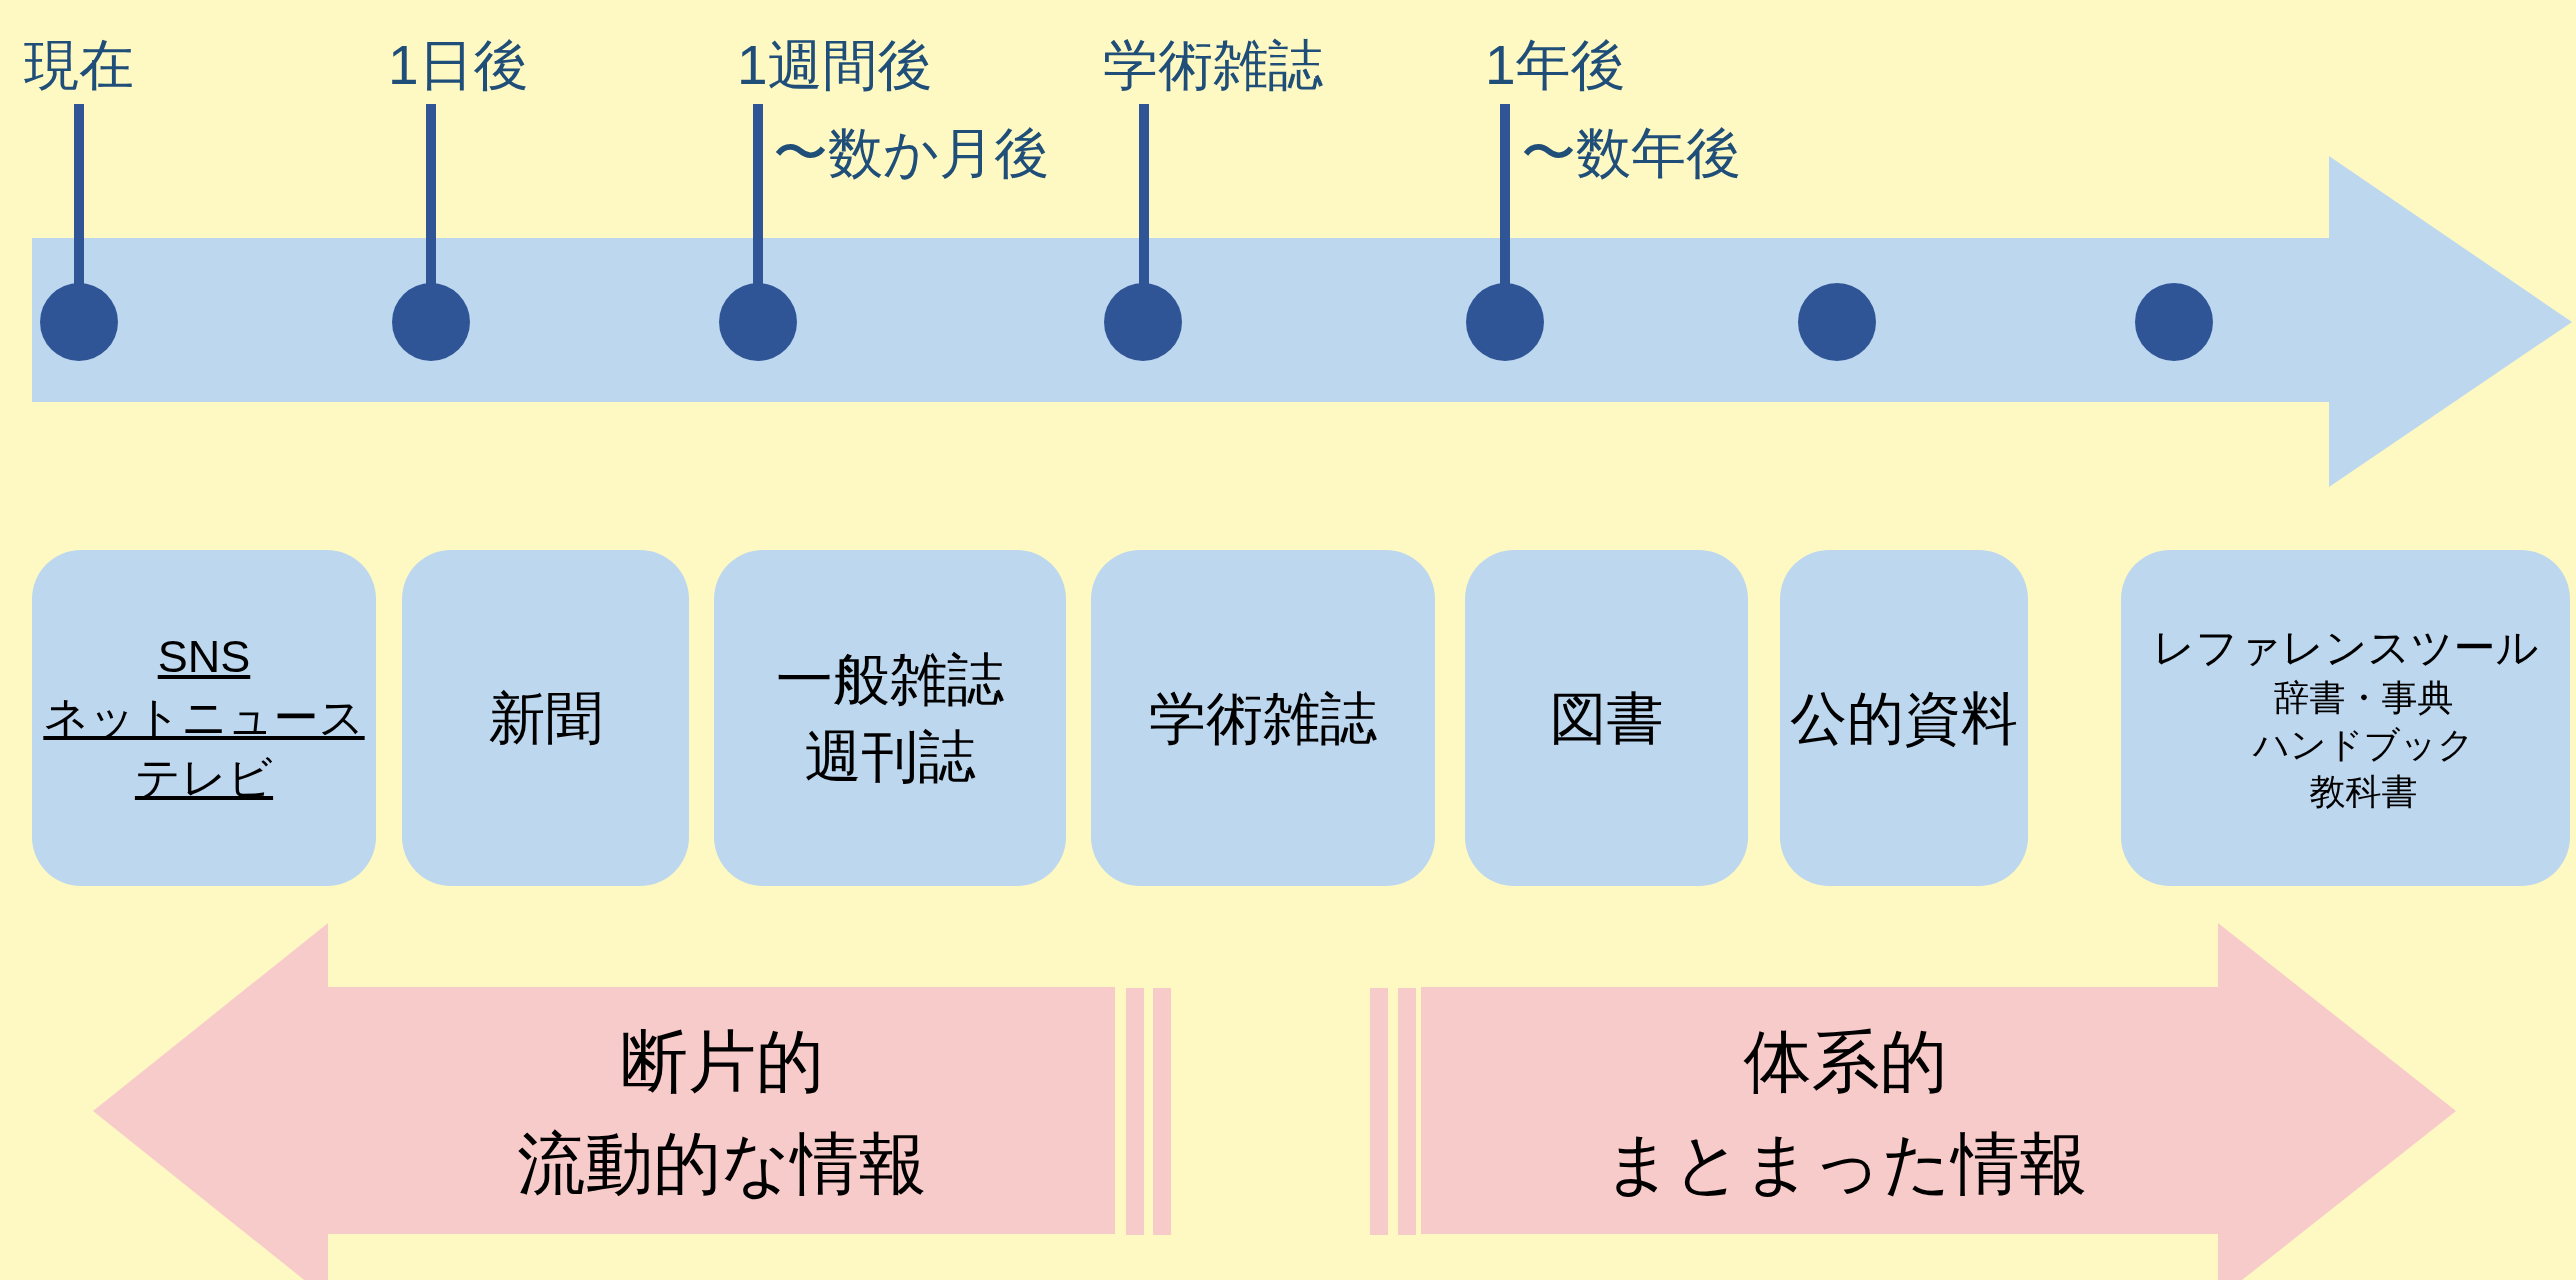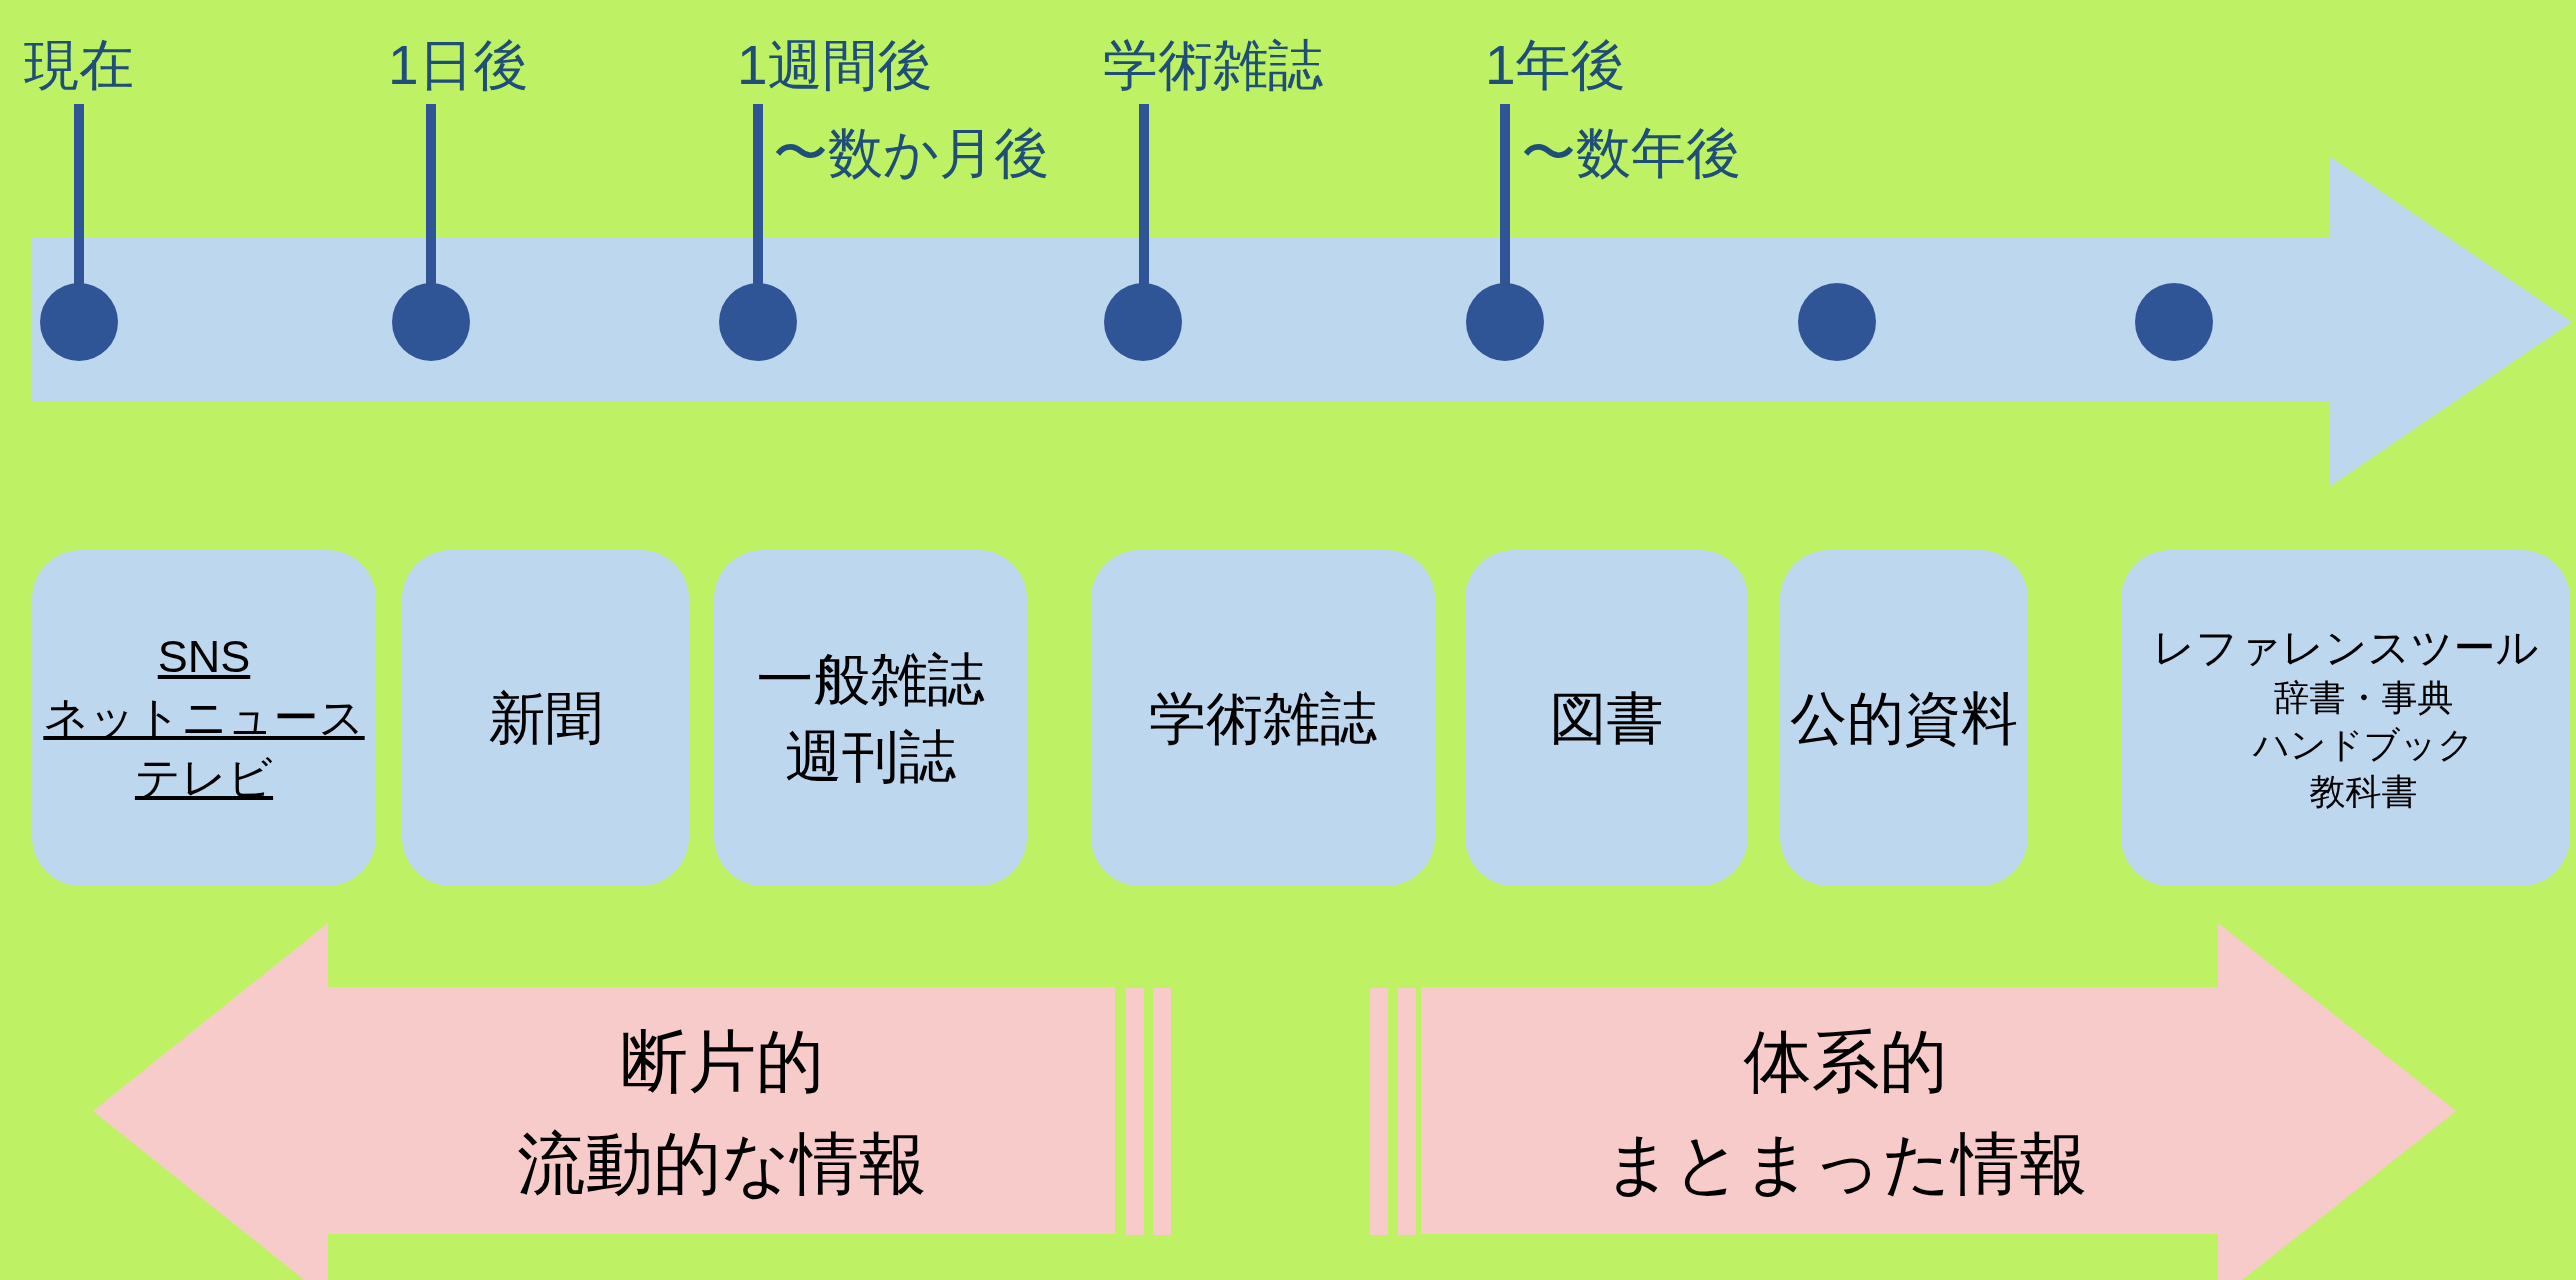--- a/index.html
+++ b/index.html
@@ -5,21 +5,21 @@
   html, body {
     margin: 0;
     padding: 0;
     background: #000000;
     font-family: "Liberation Sans", "DejaVu Sans", sans-serif;
   }
   #canvas {
     position: relative;
     width: 2576px;
     height: 1281px;
-    background: #bef264;
+    background: #fef9c3;
     overflow: hidden;
   }
 
   
   .timeline-arrow {
     position: absolute;
     left: 32px;
     top: 156px;
     width: 2540px;
     height: 331px;
@@ -181,21 +181,21 @@
   </div>
 
   <div class="box" style="left:32px;width:344px">
     <div class="box-label small-text">SNS
 ネットニュース
 テレビ</div>
   </div>
   <div class="box" style="left:402px;width:287px">
     <div class="box-label">新聞</div>
   </div>
-  <div class="box" style="left:714px;width:313px">
+  <div class="box" style="left:714px;width:352px">
     <div class="box-label">一般雑誌
 週刊誌</div>
   </div>
   <div class="box" style="left:1091px;width:344px">
     <div class="box-label">学術雑誌</div>
   </div>
   <div class="box" style="left:1465px;width:283px">
     <div class="box-label">図書</div>
   </div>
   <div class="box" style="left:1780px;width:248px">

